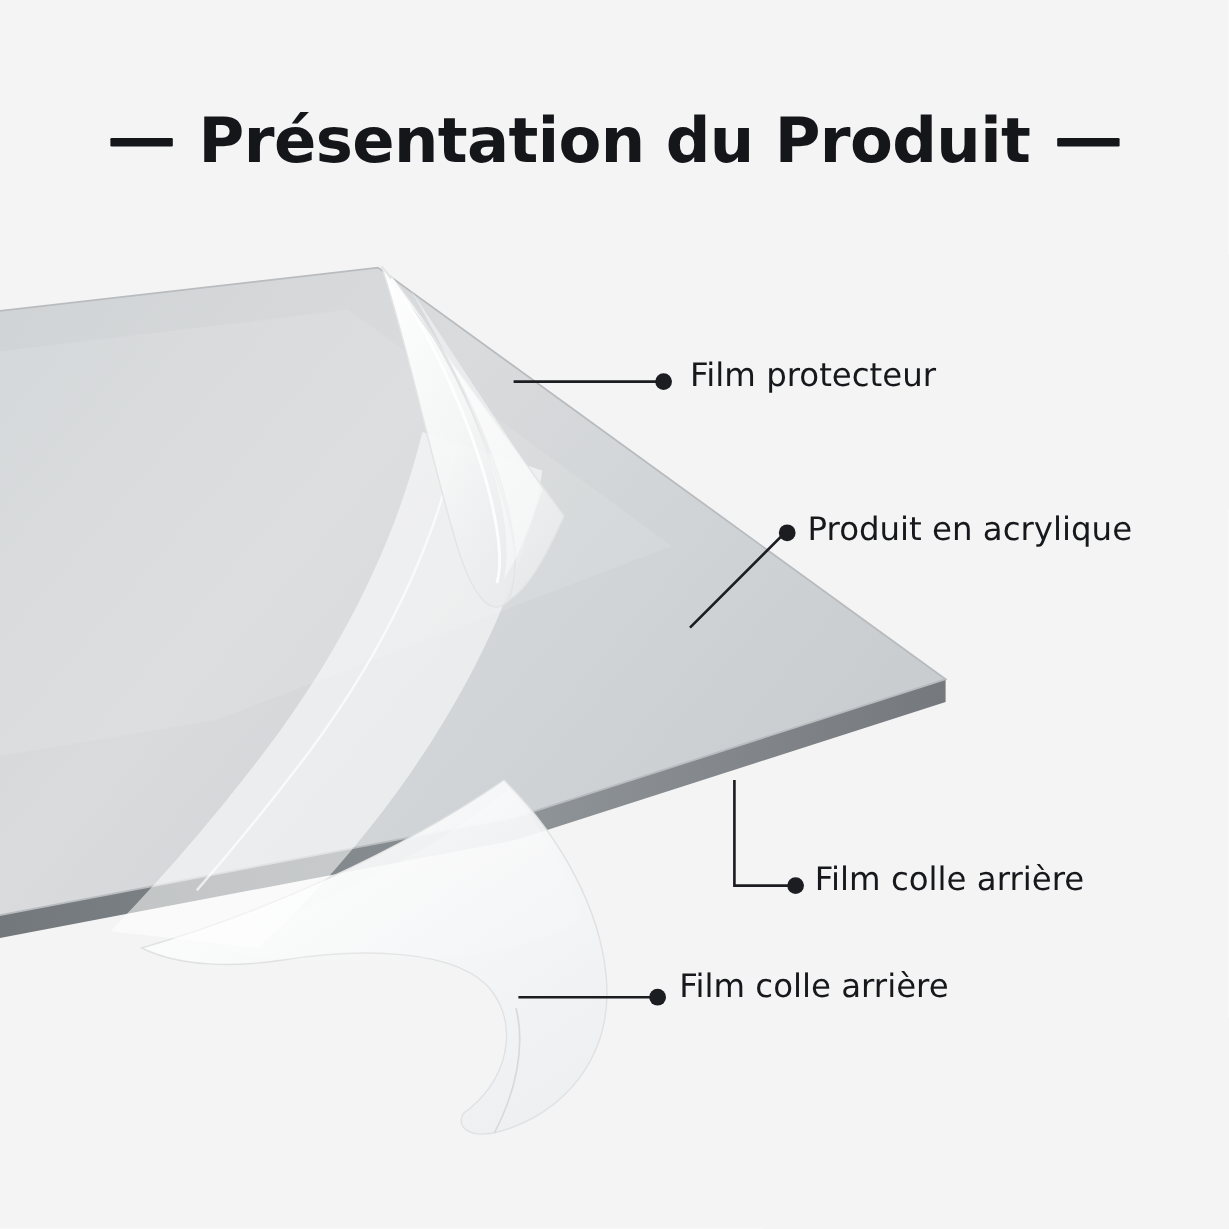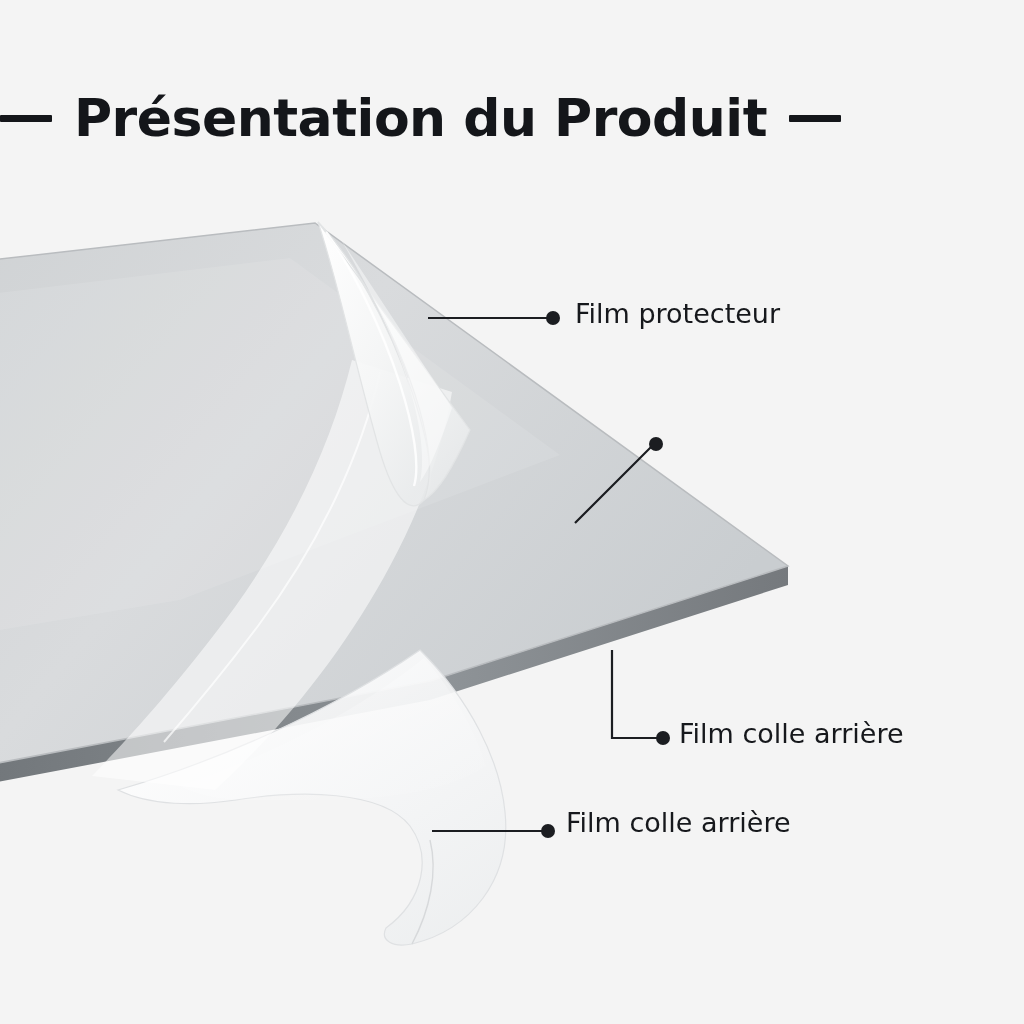--- a/index.html
+++ b/index.html
@@ -18,21 +18,21 @@
 
   
   .title-wrap {
     position: absolute;
     top: 78px;
     left: 0;
     width: 1024px;
     height: 80px;
     display: flex;
     align-items: center;
-    justify-content: flex-start;
+    justify-content: center;
     gap: 22px;
   }
   .title-dash {
     width: 52px;
     height: 7px;
     background: #14161a;
     border-radius: 1px;
   }
   .title-text {
     font-size: 52px;
@@ -151,18 +151,19 @@
     <g fill="#1b1d21">
       <circle cx="553" cy="318" r="7"></circle>
       <circle cx="656" cy="444" r="7"></circle>
       <circle cx="663" cy="738" r="7"></circle>
       <circle cx="548" cy="831" r="7"></circle>
     </g>
   </svg>
 
   <div class="callout c-film-protecteur">Film protecteur</div>
 
+  <div class="callout c-produit">Produit en acrylique</div>
 
   <div class="callout c-colle-1">Film colle arrière</div>
 
   <div class="callout c-colle-2">Film colle arrière</div>
 
 </div>
 
 </body></html>

